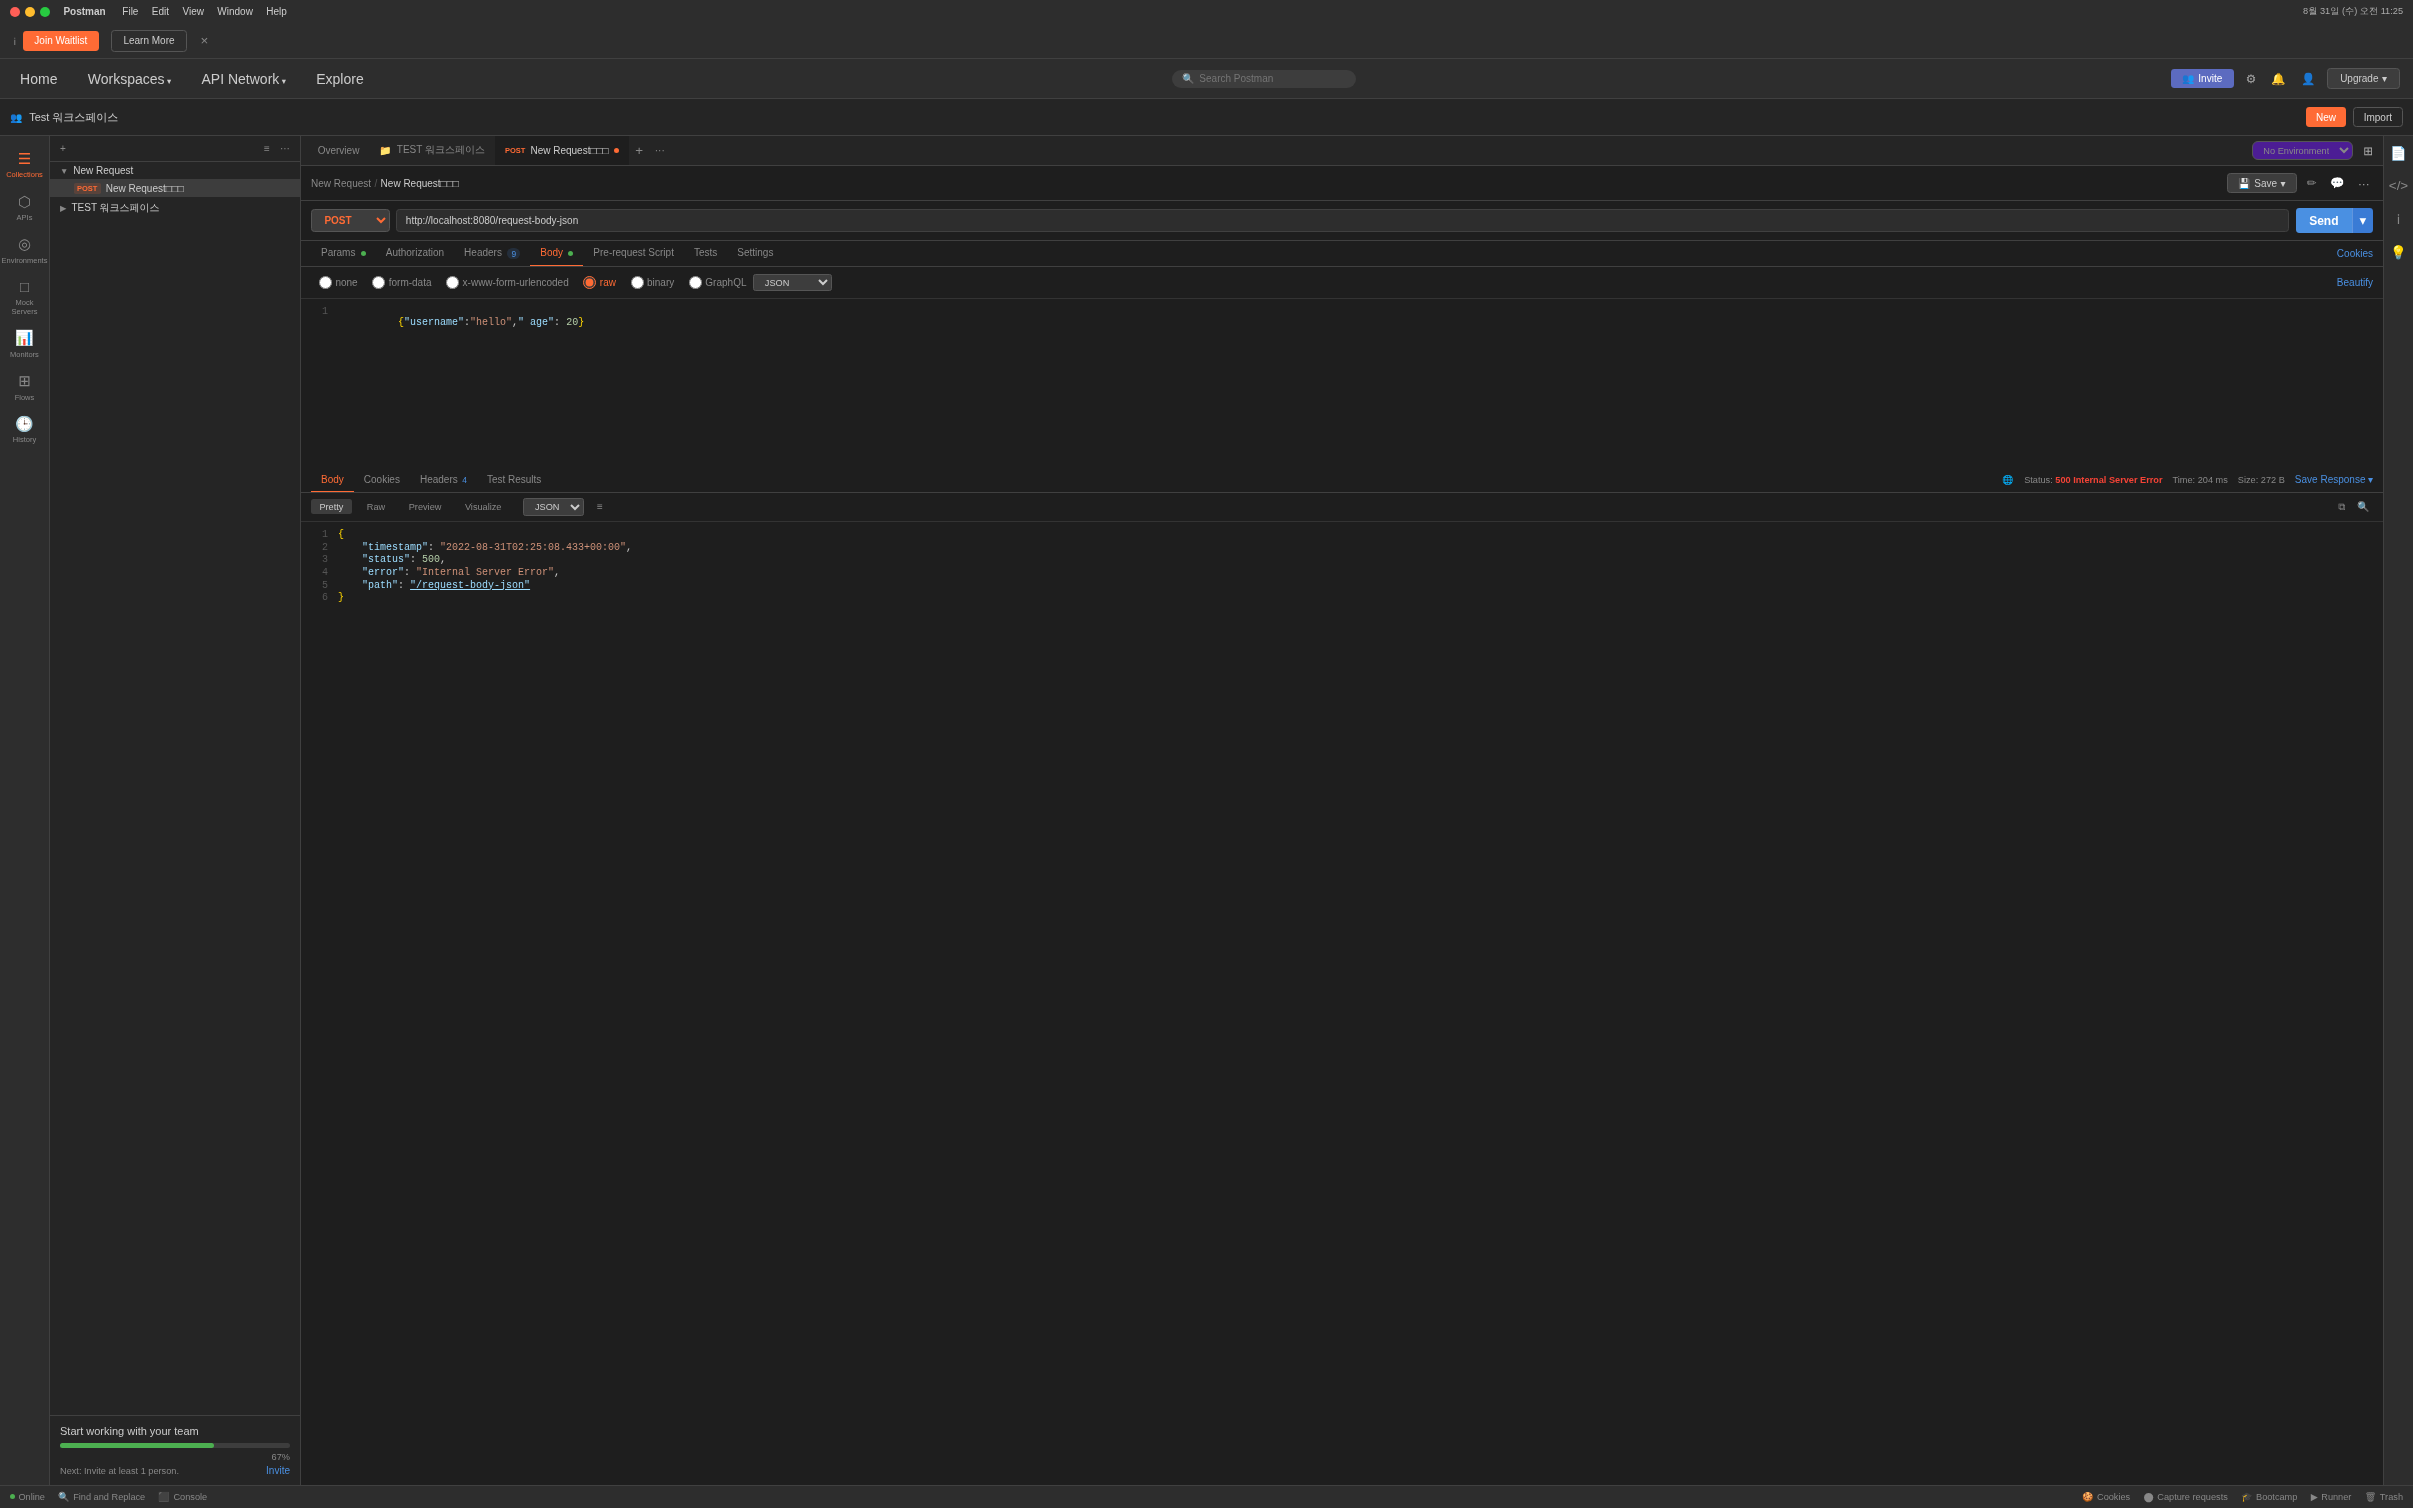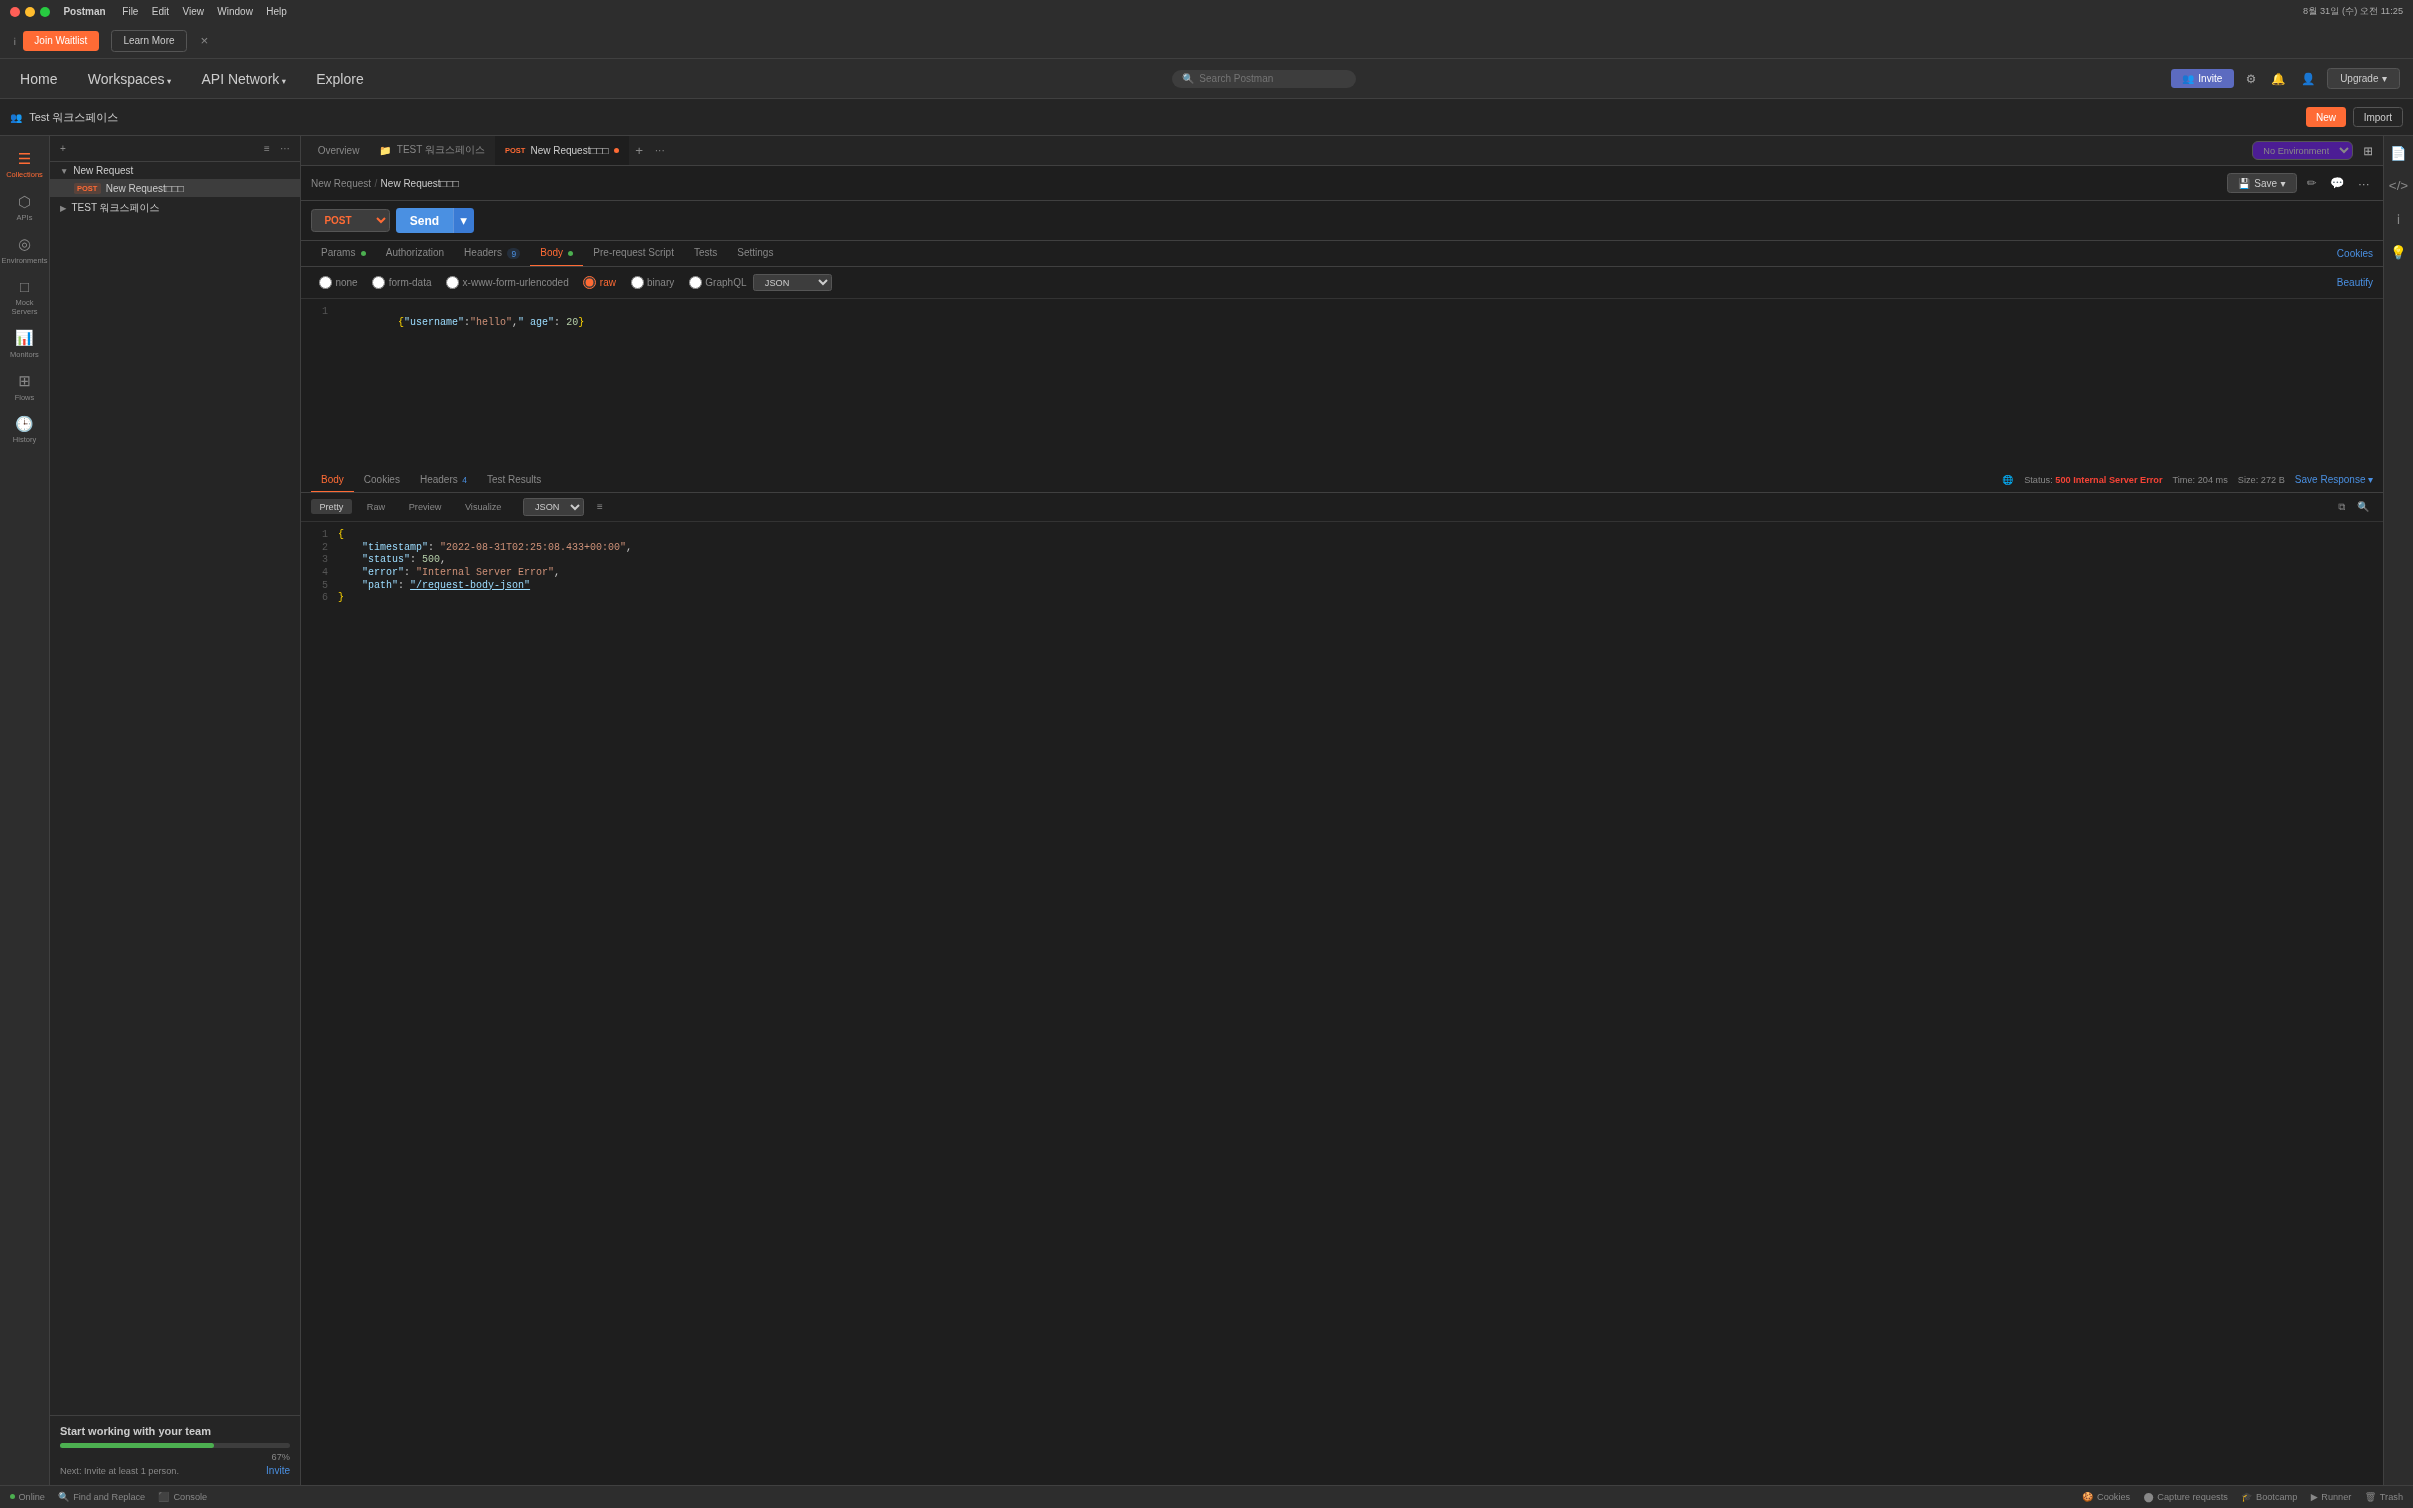--- a/index.html
+++ b/index.html
@@ -131,21 +131,21 @@
     .resp-sub-tab { padding: 2.5px 8.4px; font-size: 9.2px; color: #888; cursor: pointer; border-radius: 2.5px; }
     .resp-sub-tab.active { background: #3d3d3d; color: #cccccc; }
     .resp-format-select { background: #3d3d3d; border: 0.8px solid #555; color: #cccccc; padding: 1.7px 6.7px; border-radius: 2.5px; font-size: 9.2px; cursor: pointer; margin-left: 6.7px; }
     .resp-sub-tabs-right { margin-left: auto; display: flex; gap: 5px; }
 
     
     .resp-code { flex: 1; background: #1e1e1e; padding: 6.7px 0; overflow: auto; font-family: 'Courier New', monospace; font-size: 10px; min-height: 101px; max-height: 168px; }
 
     
     .team-banner { background: #252525; border-top: 0.8px solid #404040; padding: 8.4px 10px; }
-    .team-banner-title { font-size: 11px; font-weight: 700; color: #cccccc; margin-bottom: 6.7px; }
+    .team-banner-title { font-size: 11px; font-weight: 400; color: #cccccc; margin-bottom: 6.7px; }
     .progress-bar-container { background: #3d3d3d; border-radius: 8.4px; height: 5px; margin-bottom: 3.4px; }
     .progress-bar-fill { background: #4caf50; height: 5px; border-radius: 8.4px; }
     .progress-info { display: flex; justify-content: space-between; font-size: 9.2px; color: #888; margin-bottom: 3.4px; }
     .team-invite { display: flex; justify-content: space-between; align-items: center; font-size: 9.2px; color: #888; }
     .btn-invite-team { background: none; border: none; color: #4a90e2; font-size: 10px; cursor: pointer; }
 
     
     .bottom-bar { background: #2d2d2d; height: 23.5px; display: flex; align-items: center; padding: 0 10px; gap: 13.4px; border-top: 0.8px solid #404040; flex-shrink: 0; font-size: 9.2px; color: #888; }
     .bottom-bar-item { display: flex; align-items: center; gap: 3.4px; cursor: pointer; }
     .dot-online { width: 5px; height: 5px; border-radius: 50%; background: #4caf50; }
@@ -343,20 +343,21 @@
     </div>
 
     <div class="url-bar">
       <select class="method-select">
         <option>POST</option>
         <option>GET</option>
         <option>PUT</option>
         <option>DELETE</option>
         <option>PATCH</option>
       </select>
+      <input class="url-input" type="text" value="http://localhost:8080/request-body-json" style="">
       <div class="send-btn-group">
         <button class="btn-send-main">Send</button>
         <button class="btn-send-drop">▾</button>
       </div>
     </div>
 
     <div class="req-tabs">
       <div class="req-tab">
         <span>Params</span>
         <span style="display:inline-block;width:5px;height:5px;border-radius:50%;background:#4caf50;margin-left:2.5px"></span>

